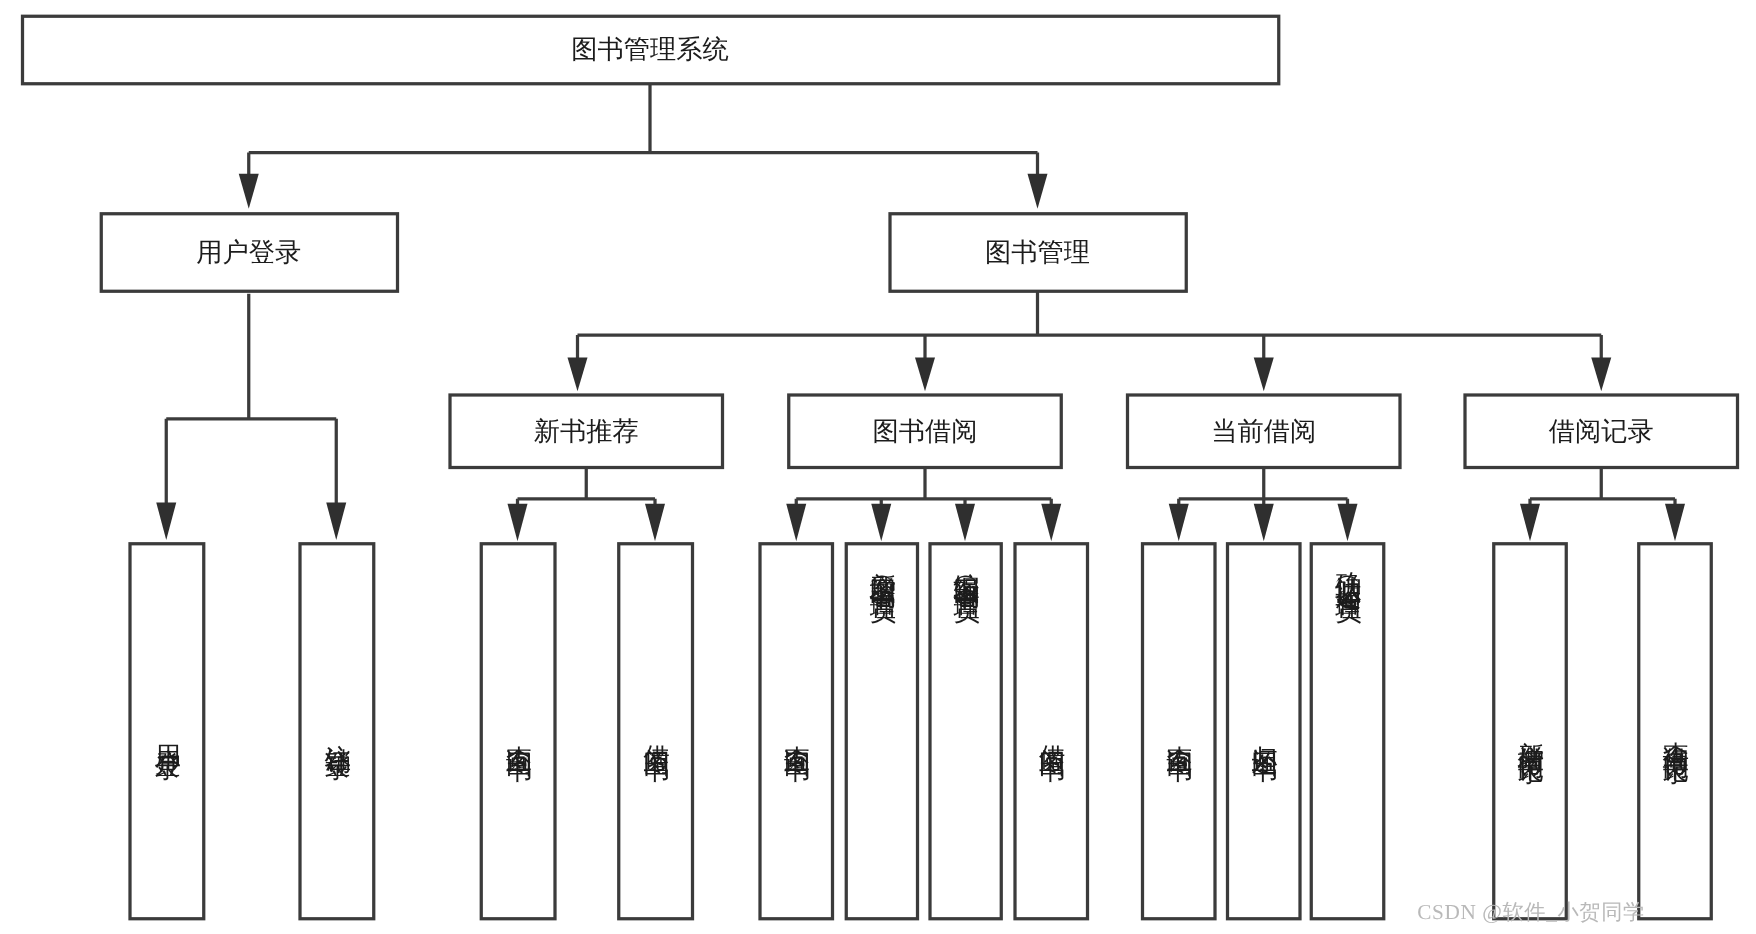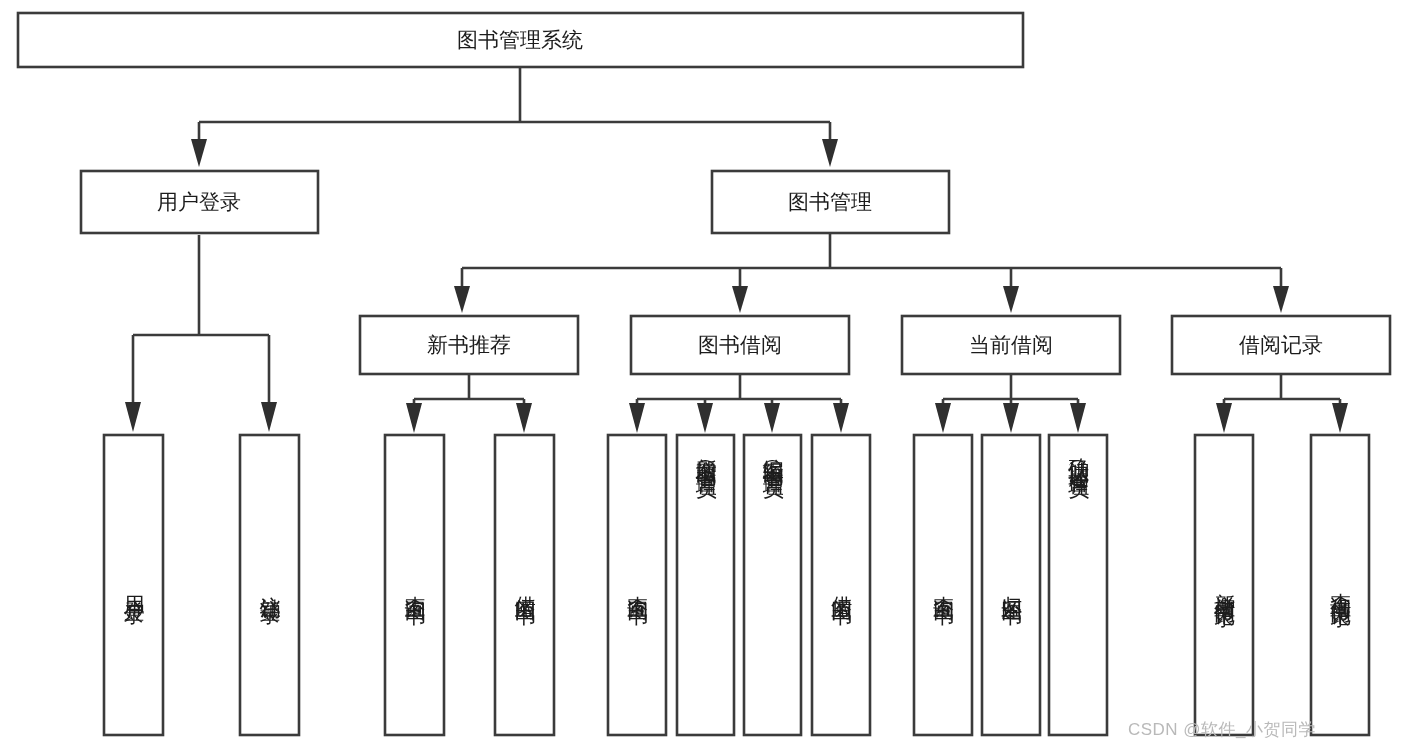--- a/index.html
+++ b/index.html
@@ -63,21 +63,21 @@
     line-height: 1.12;
     color: #1c1c1c;
     letter-spacing: 3px;
     white-space: nowrap;
     text-align: center;
   }
   #watermark {
     position: absolute;
     right: 8px;
     bottom: 6px;
-    font-family: Liberation Sans, sans-serif;
+    font-family: Liberation Serif, serif;
     font-size: 17px;
     color: #b9b9b9;
     letter-spacing: 0.5px;
     white-space: nowrap;
     pointer-events: none;
     margin-top: 28px;
   }
 </style>
 </head>
 <body>

